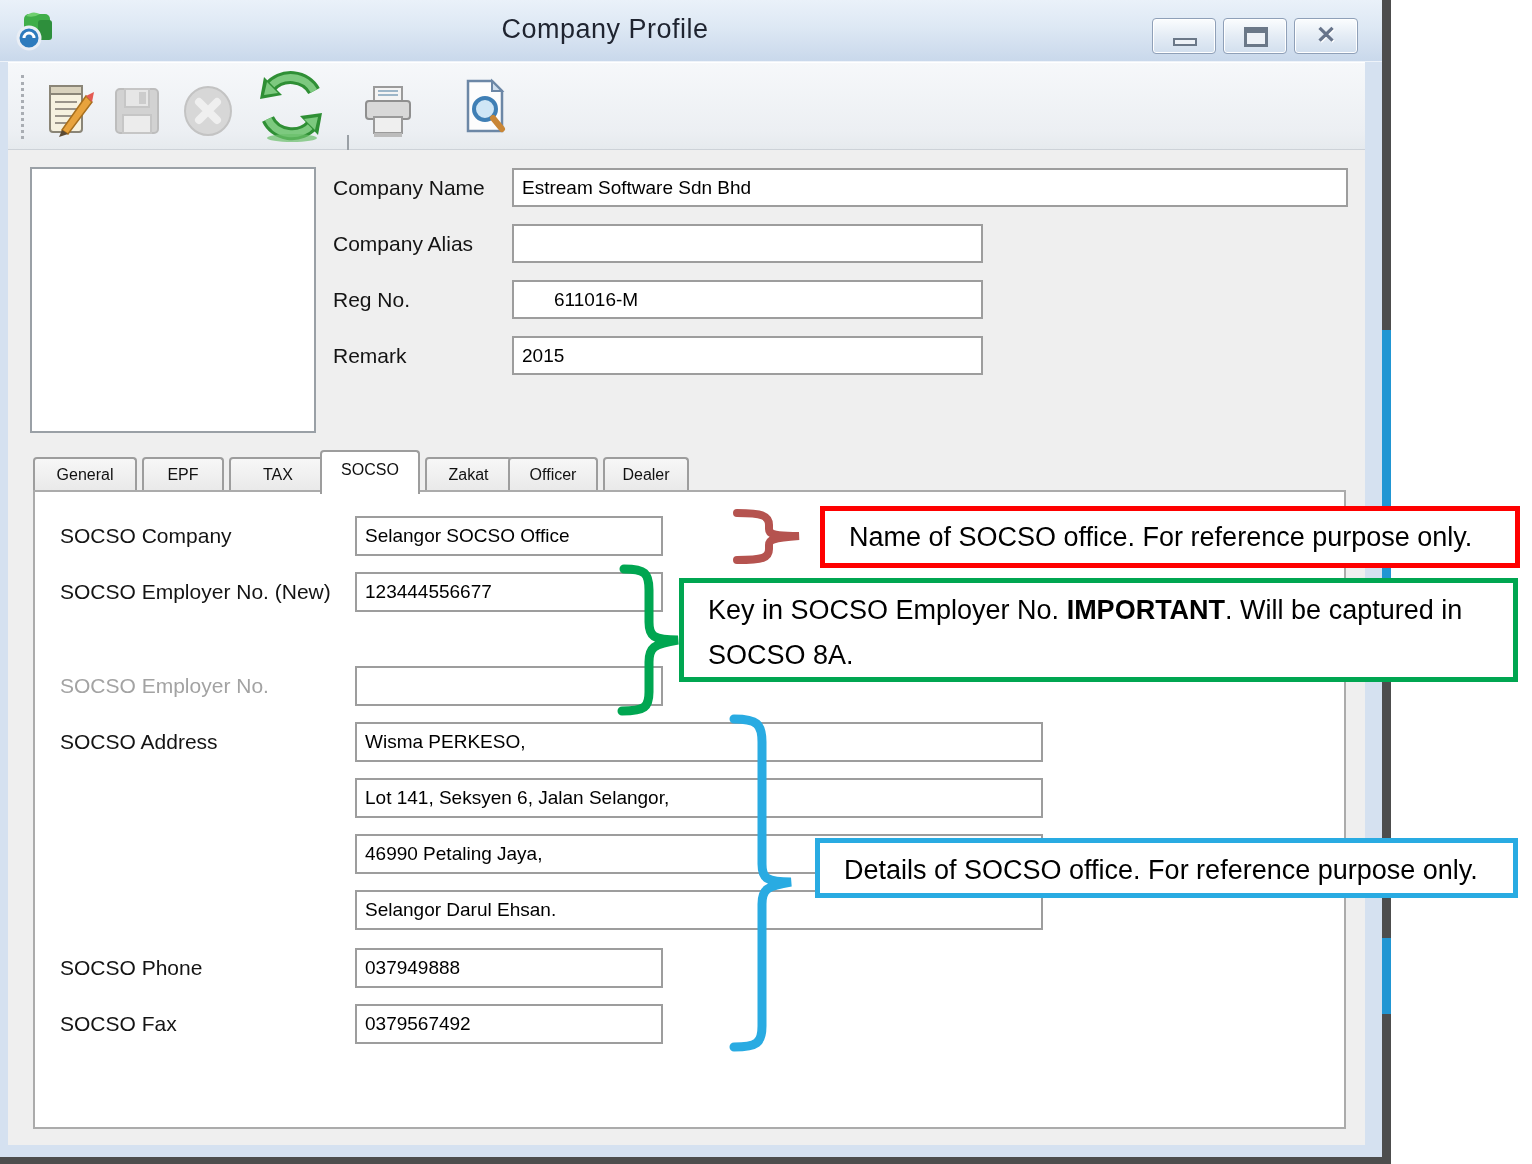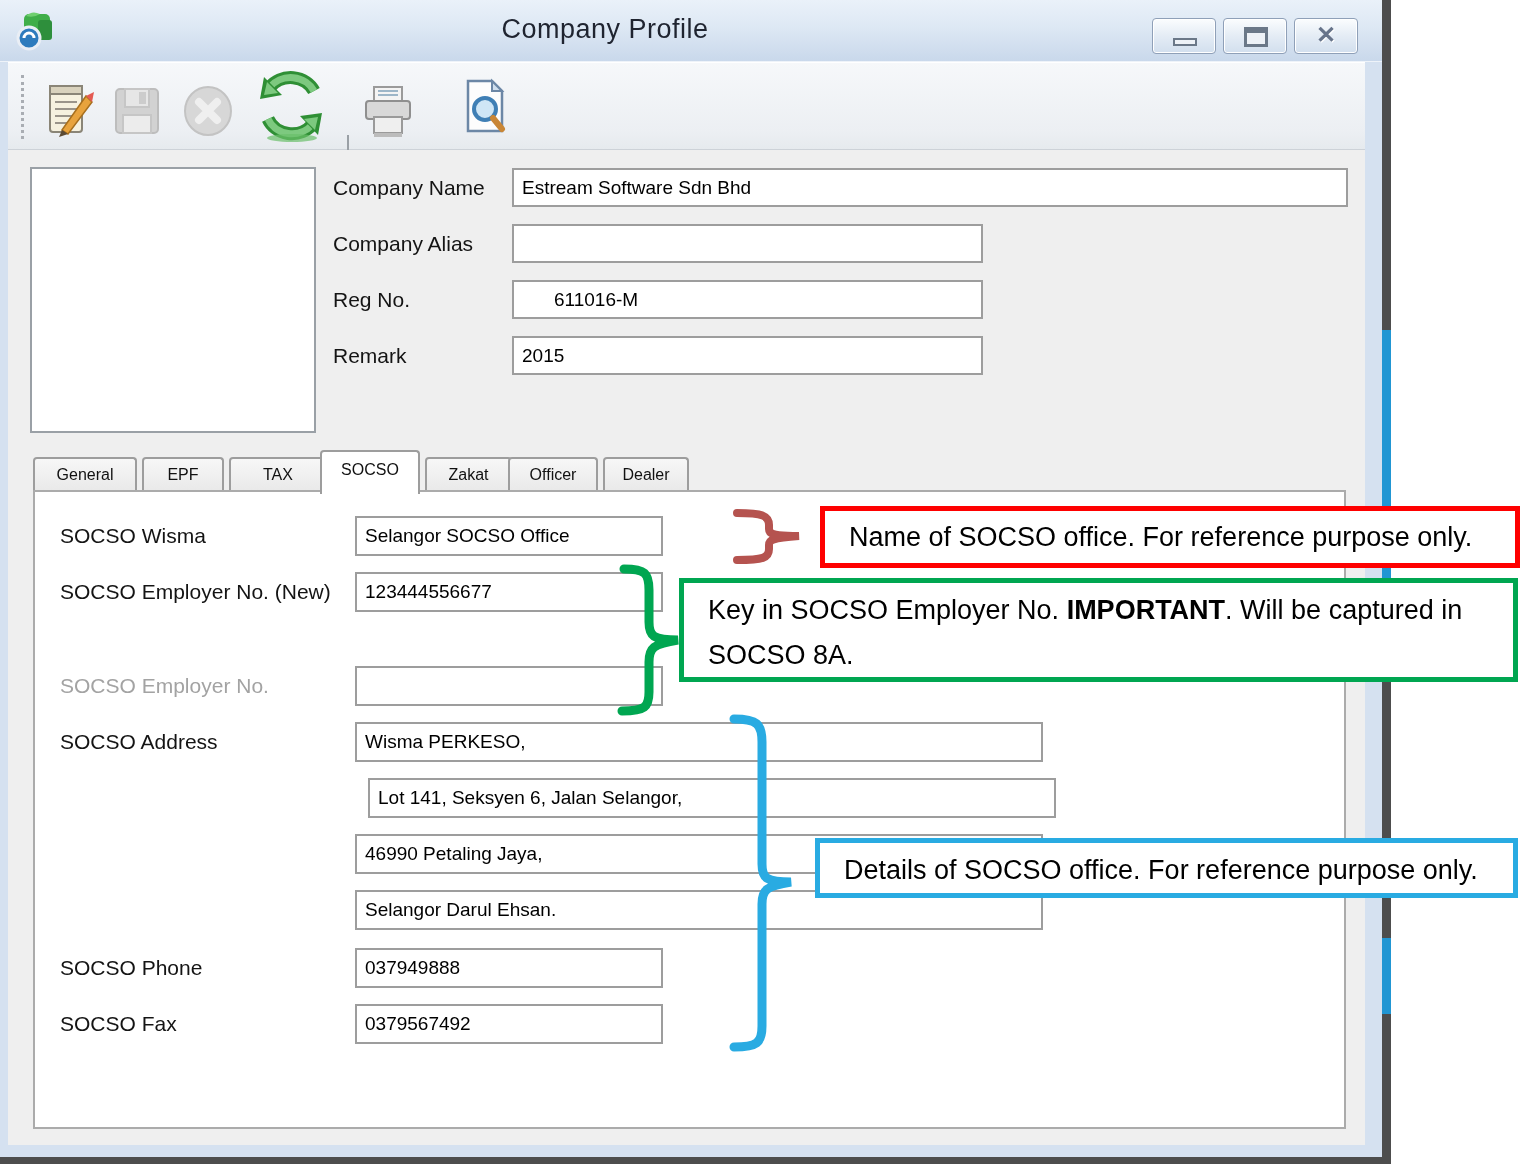--- a/index.html
+++ b/index.html
@@ -192,32 +192,32 @@
   <div class="abs tab" style="left:33px;width:104px;">General</div>
   <div class="abs tab" style="left:142px;width:82px;">EPF</div>
   <div class="abs tab" style="left:229px;width:98px;">TAX</div>
   <div class="abs tab active" style="left:320px;width:100px;">SOCSO</div>
   <div class="abs tab" style="left:425px;width:87px;">Zakat</div>
   <div class="abs tab" style="left:508px;width:90px;">Officer</div>
   <div class="abs tab" style="left:603px;width:86px;">Dealer</div>
 
   <div class="abs panel"></div>
 
-  <div class="abs plabel" style="top:524px;">SOCSO Wisma</div>
+  <div class="abs plabel" style="top:524px;">SOCSO Company</div>
   <div class="abs plabel" style="top:580px;">SOCSO Employer No. (New)</div>
 
   <div class="abs field" style="left:355px;top:516px;width:308px;height:40px;">Selangor SOCSO Office</div>
   <div class="abs field" style="left:355px;top:572px;width:308px;height:40px;">123444556677</div>
 
   <div class="abs plabel dim" style="top:674px;">SOCSO Employer No.</div>
   <div class="abs field" style="left:355px;top:666px;width:308px;height:40px;"></div>
 
   <div class="abs plabel" style="top:730px;">SOCSO Address</div>
   <div class="abs field" style="left:355px;top:722px;width:688px;height:40px;">Wisma PERKESO,</div>
-  <div class="abs field" style="left:368px;top:778px;width:688px;height:40px;">Lot 141, Seksyen 6, Jalan Selangor,</div>
+  <div class="abs field" style="left:355px;top:778px;width:688px;height:40px;">Lot 141, Seksyen 6, Jalan Selangor,</div>
   <div class="abs field" style="left:355px;top:834px;width:688px;height:40px;">46990 Petaling Jaya,</div>
   <div class="abs field" style="left:355px;top:890px;width:688px;height:40px;">Selangor Darul Ehsan.</div>
 
   <div class="abs plabel" style="top:956px;">SOCSO Phone</div>
   <div class="abs field" style="left:355px;top:948px;width:308px;height:40px;">037949888</div>
 
   <div class="abs plabel" style="top:1012px;">SOCSO Fax</div>
   <div class="abs field" style="left:355px;top:1004px;width:308px;height:40px;">0379567492</div>
 
   <div class="abs callout callout-red">

